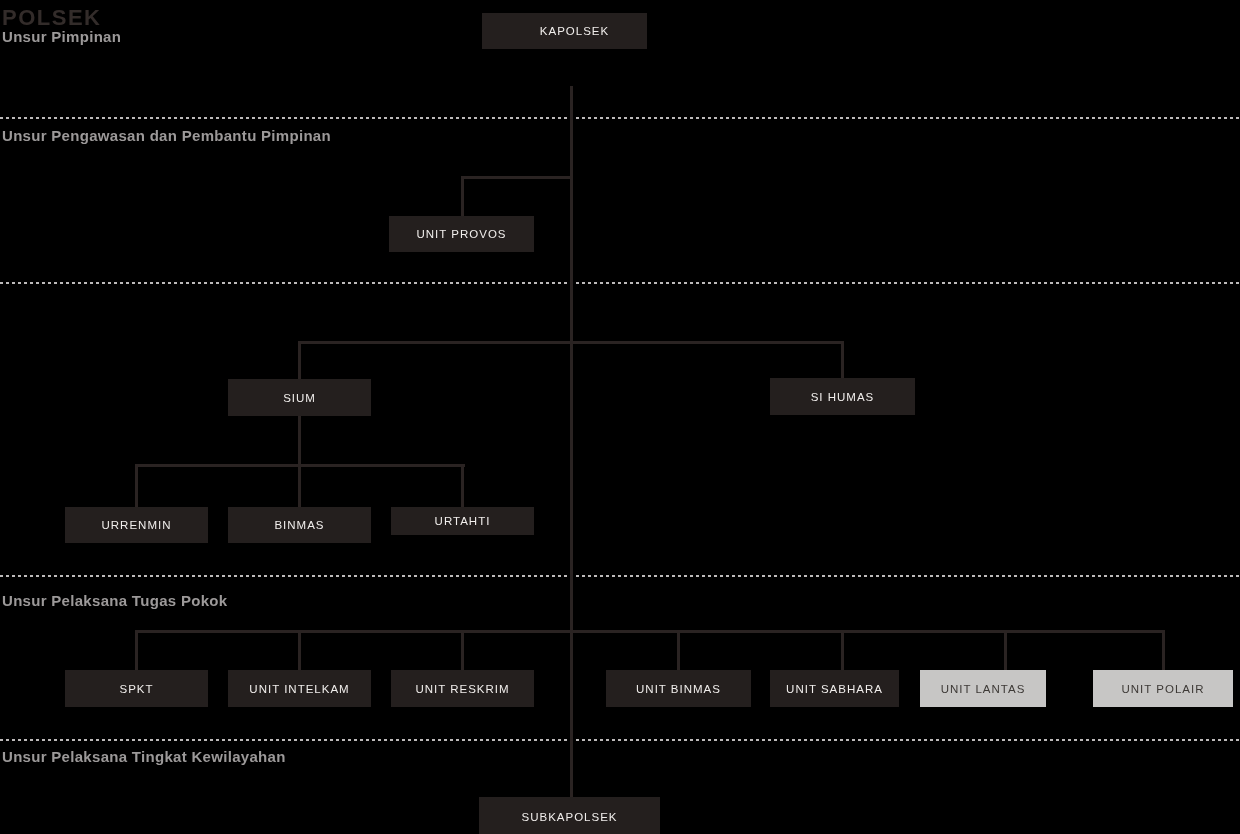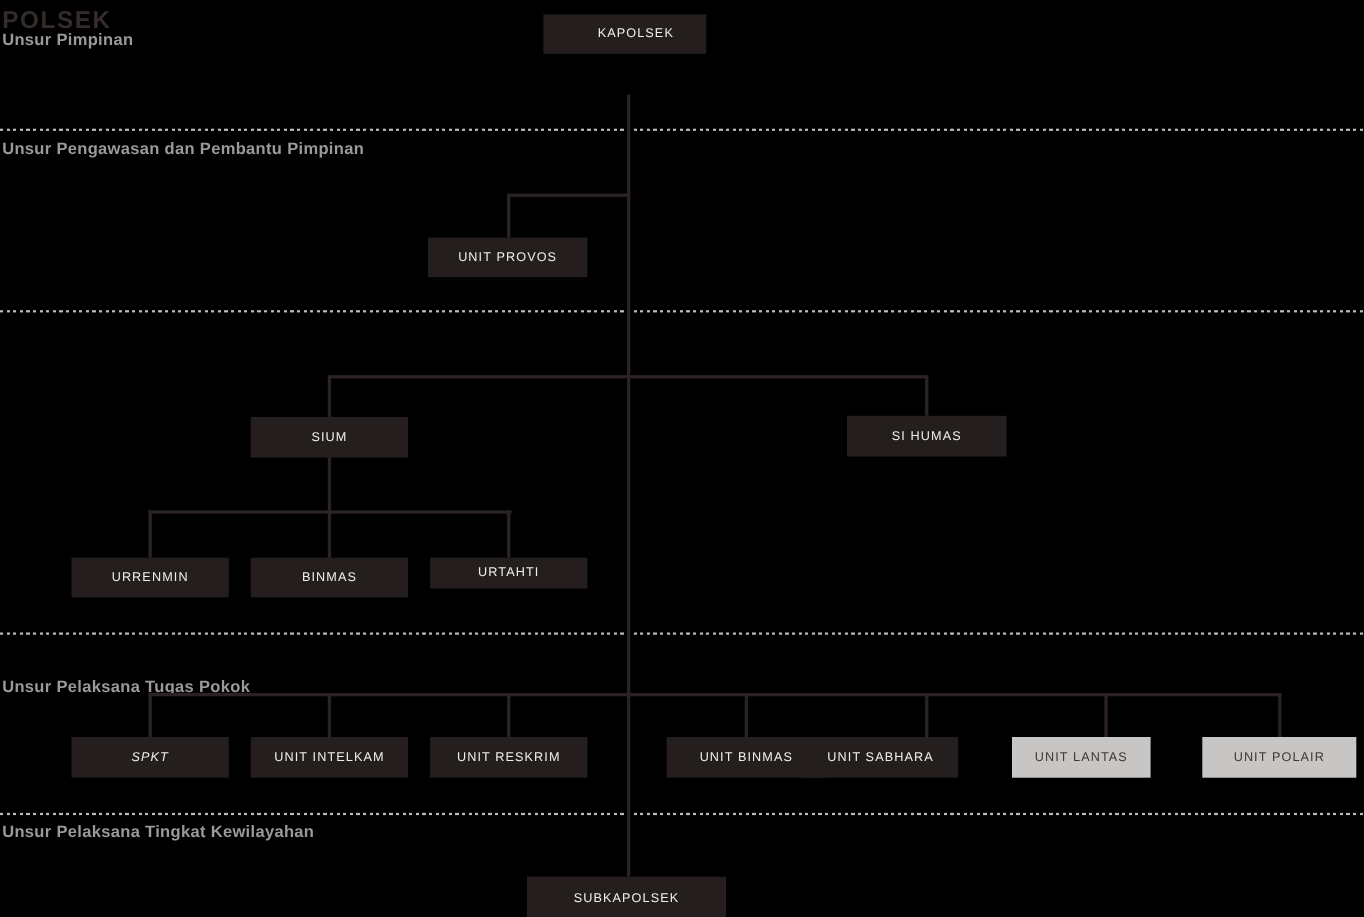--- a/index.html
+++ b/index.html
@@ -61,46 +61,46 @@
     color: var(--box-dark-text);
     font-size: 11.5px;
     letter-spacing: 1px;
     text-align: center;
     white-space: nowrap;
   }
   .node.gray  { background: var(--box-gray); }
   .node.light { background: var(--box-light); color: var(--box-light-text); }
 
   
-  .pos-kapolsek      { left: 494px;  top: 13px;  width: 148px; height: 36px; padding-left: 20px; }
+  .pos-kapolsek      { left: 482px;  top: 13px;  width: 165px; height: 36px; padding-left: 20px; }
   .pos-wakapolsek    { left: 482px;  top: 49px;  width: 179px; height: 37px; }
   .pos-unit-provos   { left: 389px;  top: 216px; width: 145px; height: 36px; }
   .pos-sium          { left: 228px;  top: 379px; width: 143px; height: 37px; }
   .pos-si-humas      { left: 770px;  top: 378px; width: 145px; height: 37px; }
   .pos-urrenmin      { left: 65px;   top: 507px; width: 143px; height: 36px; }
   .pos-urtaud        { left: 228px;  top: 507px; width: 143px; height: 36px; }
   .pos-urtahti       { left: 391px;  top: 507px; width: 143px; height: 28px; }
-  .pos-spkt          { left: 65px;   top: 670px; width: 143px; height: 37px; font-style: italic; }
+  .pos-spkt          { left: 65px;   top: 670px; width: 143px; height: 37px; }
   .pos-unit-intelkam { left: 228px;  top: 670px; width: 143px; height: 37px; }
   .pos-unit-reskrim  { left: 391px;  top: 670px; width: 143px; height: 37px; }
   .pos-unit-binmas   { left: 606px;  top: 670px; width: 145px; height: 37px; }
-  .pos-unit-sabhara  { left: 730px;  top: 670px; width: 141px; height: 37px; }
+  .pos-unit-sabhara  { left: 770px;  top: 670px; width: 129px; height: 37px; }
   .pos-unit-lantas   { left: 920px;  top: 670px; width: 126px; height: 37px; }
   .pos-unit-polair   { left: 1093px; top: 670px; width: 140px; height: 37px; }
   .pos-subkapolsek   { left: 479px;  top: 797px; width: 181px; height: 40px; }
 </style>
 </head>
 <body>
 
 <div id="stage">
 
   <div class="page-title">POLSEK</div>
   <div class="section-label" style="top:28px">Unsur Pimpinan</div>
   <div class="section-label" style="top:127px">Unsur Pengawasan dan Pembantu Pimpinan</div>
-  <div class="section-label" style="top:616px">Unsur Pelaksana Tugas Pokok</div>
+  <div class="section-label" style="top:592px">Unsur Pelaksana Tugas Pokok</div>
   <div class="section-label" style="top:748px">Unsur Pelaksana Tingkat Kewilayahan</div>
 
   <div class="divider" style="top:117px"></div>
   <div class="divider" style="top:282px"></div>
   <div class="divider" style="top:575px"></div>
   <div class="divider" style="top:739px"></div>
 
   <div class="line" style="left:570px; top:86px;  width:3px;    height:711px"></div>
 
   <div class="line" style="left:461px; top:176px; width:111px;  height:3px"></div>

